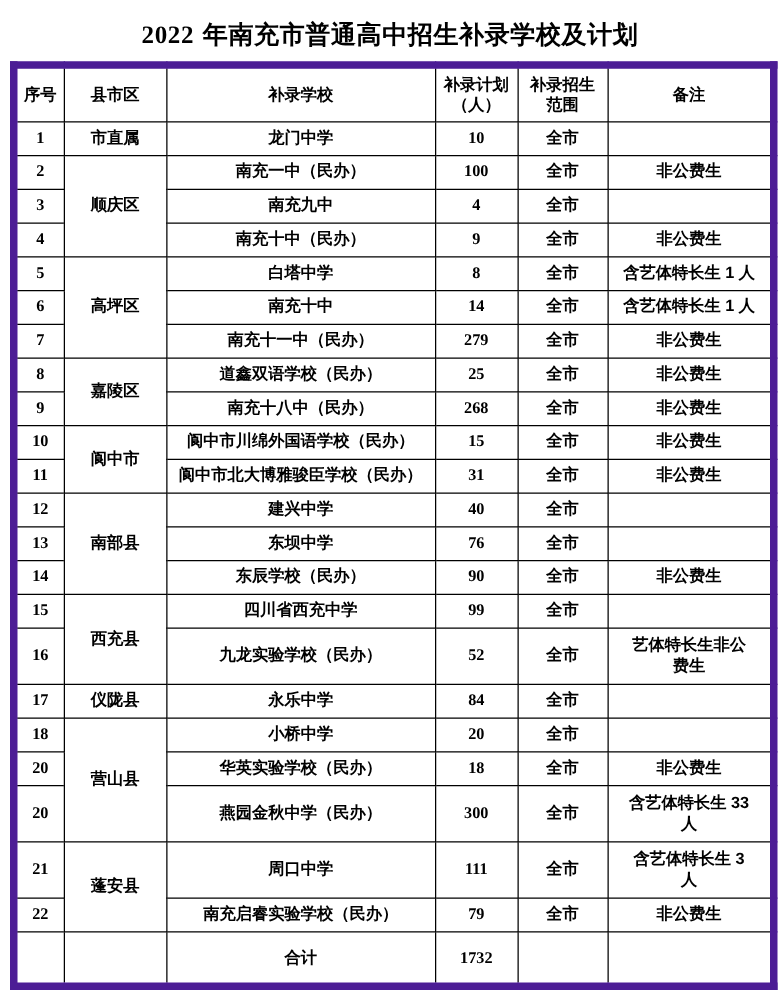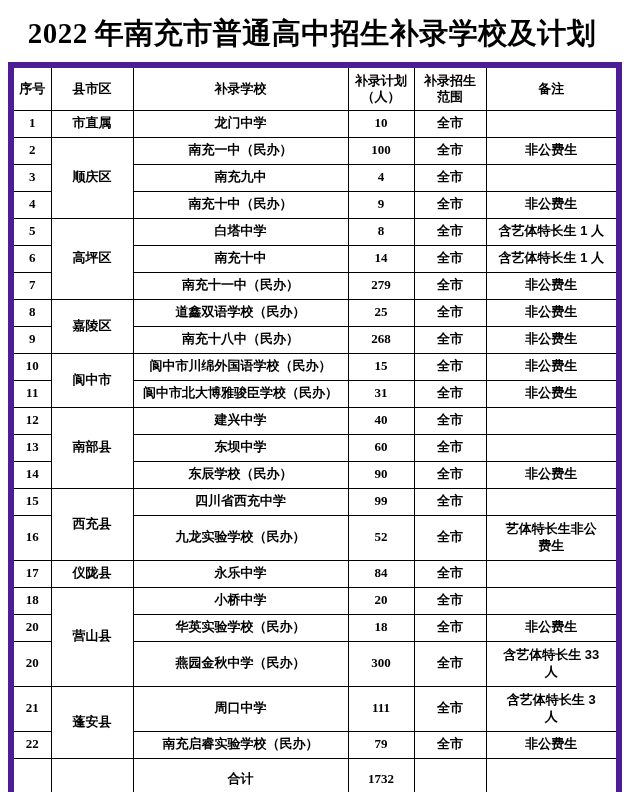--- a/index.html
+++ b/index.html
@@ -12,21 +12,21 @@
     font-family: "Liberation Sans", sans-serif;
     color: #000000;
   }
   .page {
     width: 608px;
     padding: 0 8px;
   }
   .title {
     margin: 14px 0 8px 0;
     text-align: center;
-    font-size: 29px;
+    font-size: 20px;
     font-weight: bold;
     letter-spacing: 0.5px;
     white-space: nowrap;
     color: #000000;
   }
   .title .year {
     font-family: "Liberation Serif", serif;
     margin-right: 7px;
   }
   table.grid {
@@ -173,21 +173,21 @@
         <td class="num">12</td>
         <td rowspan="3">南部县</td>
         <td class="school-cell">建兴中学</td>
         <td class="num">40</td>
         <td>全市</td>
         <td></td>
       </tr>
       <tr>
         <td class="num">13</td>
         <td class="school-cell">东坝中学</td>
-        <td class="num">60</td>
+        <td class="num">76</td>
         <td>全市</td>
         <td></td>
       </tr>
       <tr>
         <td class="num">14</td>
         <td class="school-cell">东辰学校（民办）</td>
         <td class="num">90</td>
         <td>全市</td>
         <td>非公费生</td>
       </tr>

